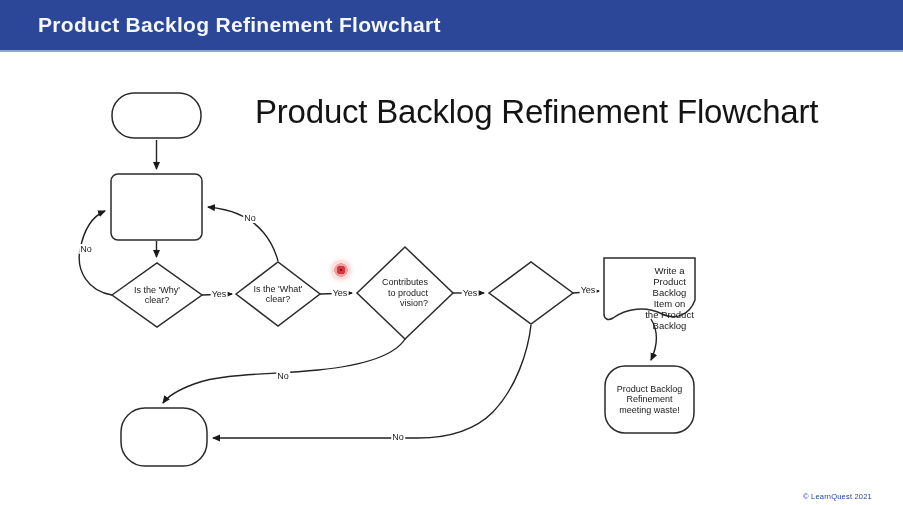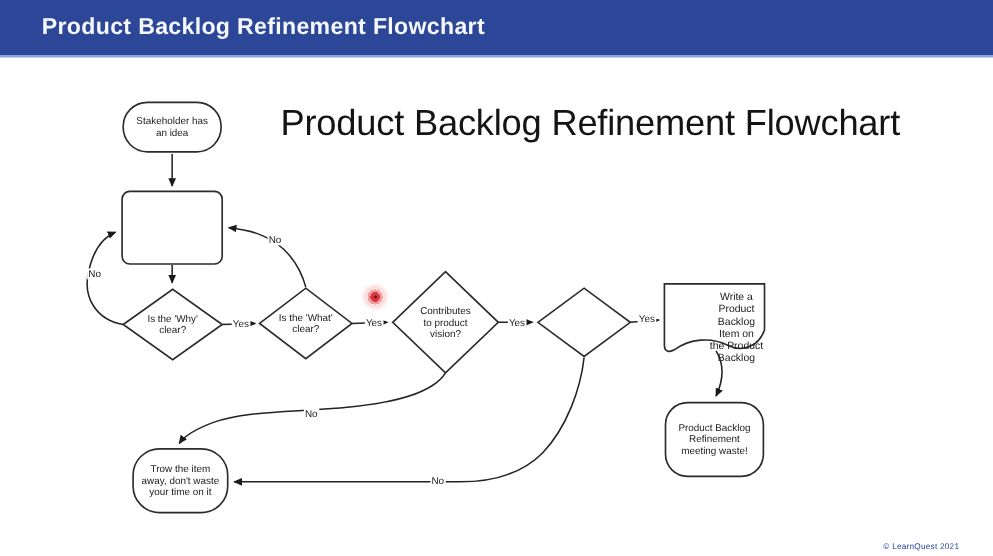--- a/index.html
+++ b/index.html
@@ -87,39 +87,34 @@
         <polygon class="shape" points="112,295 157,263 202,295 157,327"></polygon>
         <polygon class="shape" points="236,294 278,262 320,294 278,326"></polygon>
         <polygon class="shape" points="357,293 405,247 453,293 405,339"></polygon>
         <polygon class="shape" points="489,293 531,262 573,293 531,324"></polygon>
         <path class="shape" d="M604,258 L695,258 L695,300 C690,314 676,321 662,314 C646,306 627,308 613,318 C608,321 604,319 604,314 Z"></path>
         <rect class="shape" x="605" y="366" width="89" height="67" rx="20"></rect>
         <rect class="shape" x="121" y="408" width="86" height="58" rx="24"></rect>
       </g>
     </svg>
 
-    <div class="node-text" style="left:112px; top:39px; width:89px; height:45px;">Stakeholder has
-an idea</div>
     <div class="node-text" style="left:112px; top:209px; width:90px; height:64px;">Is the 'Why'
 clear?</div>
     <div class="node-text" style="left:236px; top:208px; width:84px; height:64px;">Is the 'What'
 clear?</div>
-    <div class="node-text" style="left:357px; top:193px; width:96px; height:92px;">Contributes
+    <div class="node-text" style="left:357px; top:193px; width:96px; height:92px;text-align:right;">Contributes
 to product
 vision?</div>
     <div class="node-text" style="left:604px; top:206px; width:91px; height:52px; align-items:flex-start; padding-top:5px; font-size:9.5px; line-height:11px;padding-left:40px;">Write a Product
 Backlog Item on
 the Product
 Backlog</div>
     <div class="node-text" style="left:605px; top:312px; width:89px; height:67px;">Product Backlog
 Refinement
 meeting waste!</div>
-    <div class="node-text" style="left:121px; top:354px; width:86px; height:58px;">Trow the item
-away, don't waste
-your time on it</div>
 
     <span class="edge-label" style="left:219px; top:240px;">Yes</span>
     <span class="edge-label" style="left:340px; top:239px;">Yes</span>
     <span class="edge-label" style="left:470px; top:239px;">Yes</span>
     <span class="edge-label" style="left:588px; top:236px;">Yes</span>
     <span class="edge-label" style="left:86px; top:195px;">No</span>
     <span class="edge-label" style="left:250px; top:164px;">No</span>
     <span class="edge-label" style="left:283px; top:322px;">No</span>
     <span class="edge-label" style="left:398px; top:383px;">No</span>
 

